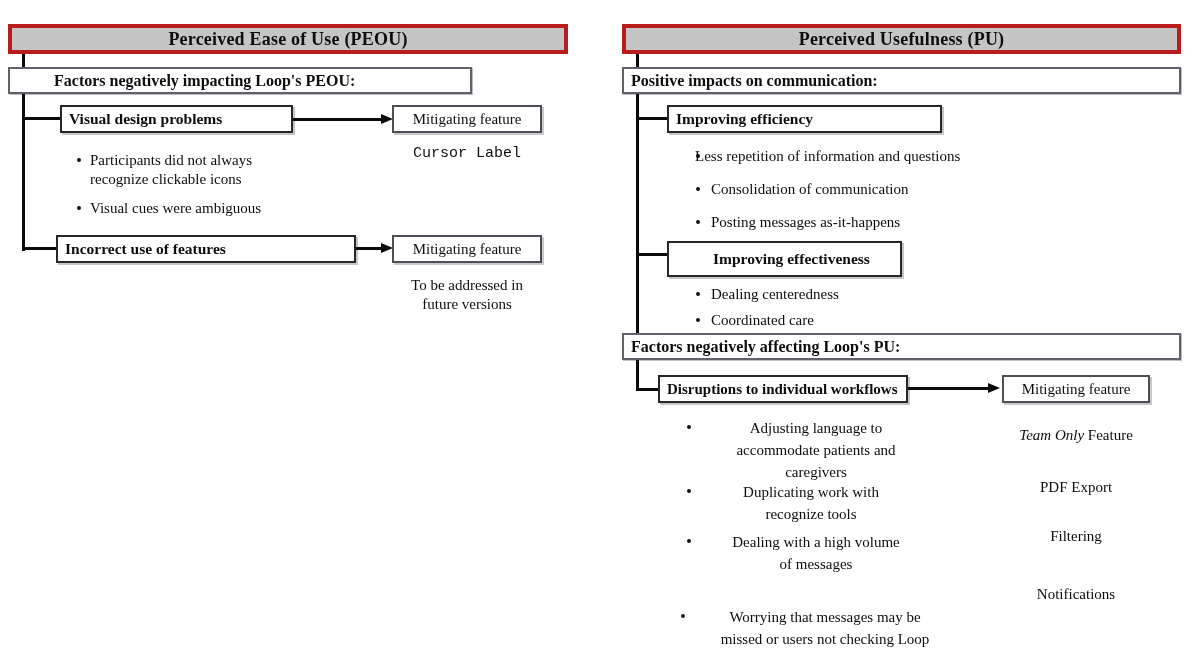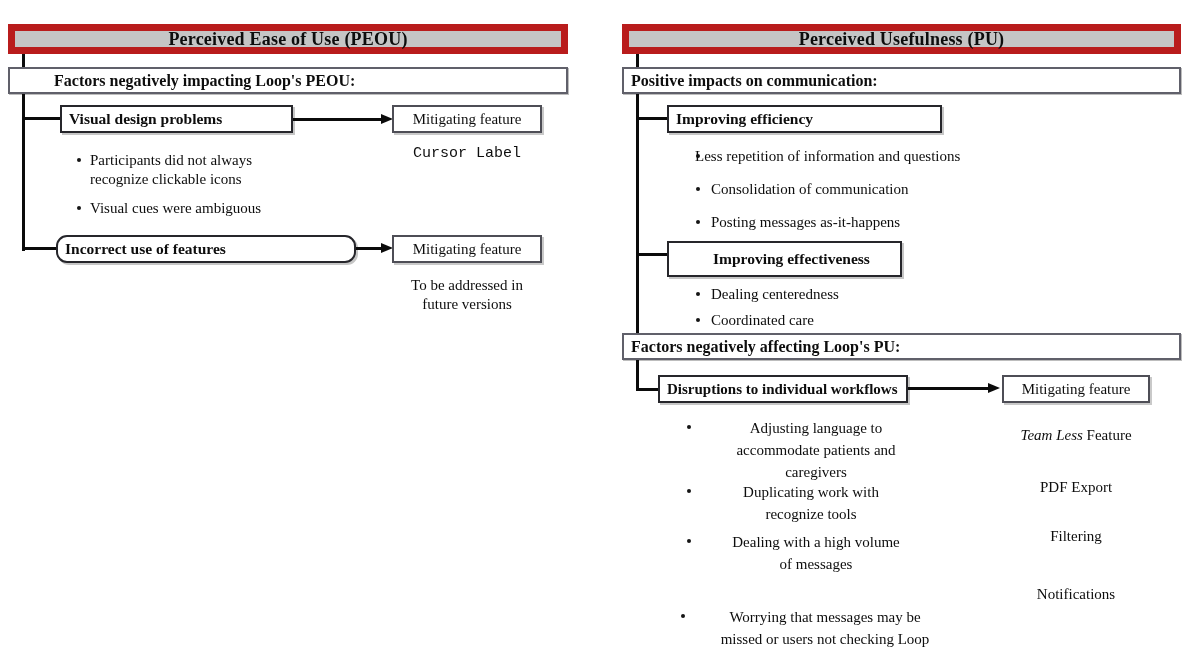--- a/index.html
+++ b/index.html
@@ -3,21 +3,21 @@
 <meta charset="utf-8">
 <style>
   html,body { margin:0; padding:0; background:#ffffff; }
   .canvas {
     position:relative; width:1200px; height:649px; background:#ffffff;
     font-family:"Liberation Serif","DejaVu Serif",serif; color:#0d0d0d;
     overflow:hidden;
   }
   .abs { position:absolute; box-sizing:border-box; }
   .hdr {
-    background:#c5c5c5; border:7px solid #b91c1c;
+    background:#c5c5c5; border:4px solid #b91c1c;
     display:flex; align-items:center; justify-content:center;
     font-weight:bold; font-size:18px; letter-spacing:0.2px;
   }
   .wbox {
     background:#fff; border:2px solid #60606a; box-shadow:1px 1px 0 #bdbdbd;
     display:flex; align-items:center; padding-left:7px;
     font-weight:bold; font-size:16px;
   }
   .sbox {
     background:#fff; border:2px solid #26262b; box-shadow:2px 2px 0 #c6c6c6;
@@ -42,21 +42,21 @@
 <body>
 
 <div class="canvas">
 
   <div class="abs hdr" style="left:8px; top:24px; width:560px; height:30px;">
     <span>Perceived Ease of Use (PEOU)</span>
   </div>
 
   <div class="abs ln" style="left:22px; top:54px; width:3px; height:13px;"></div>
 
-  <div class="abs wbox" style="left:8px; top:67px; width:560px; height:27px;padding-left:44px;">
+  <div class="abs wbox" style="left:8px; top:67px; width:464px; height:27px;padding-left:44px;">
     <span>Factors negatively impacting Loop's PEOU:</span>
   </div>
 
   <div class="abs ln" style="left:22px; top:94px; width:3px; height:157px;"></div>
   <div class="abs ln" style="left:25px; top:117px; width:35px; height:3px;"></div>
 
   <div class="abs sbox" style="left:60px; top:105px; width:233px; height:28px;">
     <span>Visual design problems</span>
   </div>
 
@@ -70,21 +70,21 @@
 
   <div class="abs dot" style="left:77px; top:158px;"></div>
   <div class="abs bt" style="left:90px; top:151px; width:230px;">Participants did not always
 recognize clickable icons</div>
 
   <div class="abs dot" style="left:77px; top:206px;"></div>
   <div class="abs bt" style="left:90px; top:199px; width:240px;">Visual cues were ambiguous</div>
 
   <div class="abs ln" style="left:24px; top:247px; width:32px; height:3px;"></div>
 
-  <div class="abs sbox" style="left:56px; top:235px; width:300px; height:28px;border-radius:11px;">
+  <div class="abs sbox" style="left:56px; top:235px; width:300px; height:28px;">
     <span>Incorrect use of features</span>
   </div>
 
   <div class="abs ln" style="left:356px; top:247px; width:26px; height:3px;"></div>
   <div class="abs ah" style="left:381px; top:243px;"></div>
 
   <div class="abs mbox" style="left:392px; top:235px; width:150px; height:28px;">
     <span>Mitigating feature</span>
   </div>
   <div class="abs fl" style="left:392px; top:276px; width:150px;">To be addressed in
@@ -140,21 +140,21 @@
   </div>
 
   <div class="abs ln" style="left:908px; top:387px; width:80px; height:3px;"></div>
   <div class="abs ah" style="left:988px; top:383px;"></div>
 
   <div class="abs mbox" style="left:1002px; top:375px; width:148px; height:28px;">
     <span>Mitigating feature</span>
   </div>
 
   <div class="abs fl" style="left:1001px; top:407px; width:150px;">
-    <span class="it">Team Less</span><span> Feature</span>
+    <span class="it">Team Only</span><span> Feature</span>
   </div>
 
   <div class="abs dot" style="left:687px; top:425px;"></div>
   <div class="abs bt bt20" style="left:701px; top:417px; width:230px;">Adjusting language to
 accommodate patients and
 caregivers</div>
 
   <div class="abs dot" style="left:687px; top:489px;"></div>
   <div class="abs bt bt20" style="left:701px; top:481px; width:220px;">Duplicating work with
 recognize tools</div>

